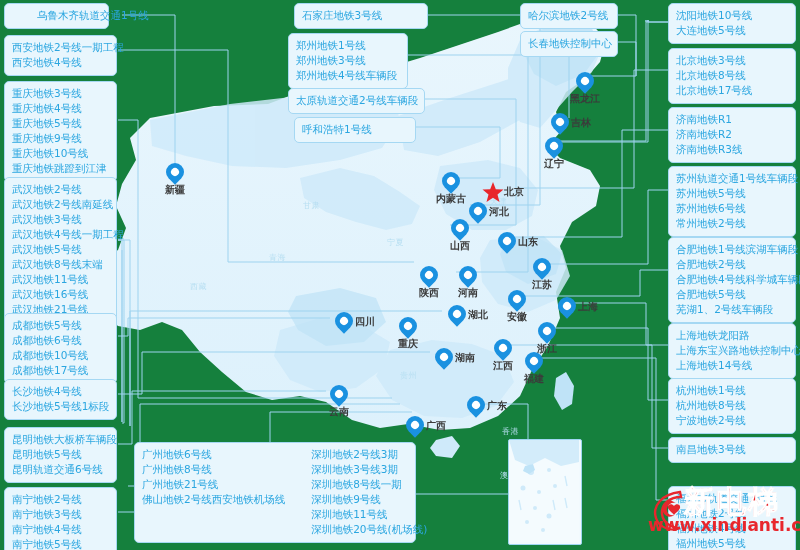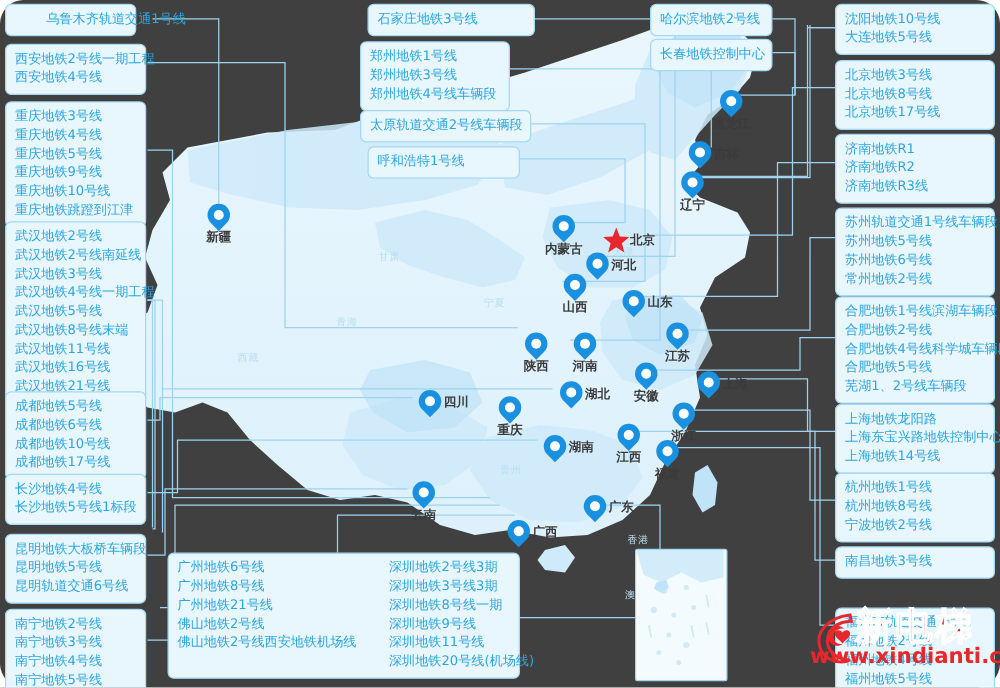--- a/index.html
+++ b/index.html
@@ -1,20 +1,20 @@
 <!DOCTYPE html>
 <html><head>
 <meta charset="utf-8">
 <style>
   html,body{margin:0;padding:0;background:#ffffff;}
   body{
     font-family:"DejaVu Sans","Liberation Sans",sans-serif;
     width:800px;height:550px;overflow:hidden;position:relative;
   }
-  #root{position:relative;width:800px;height:550px;background:#404040;overflow:hidden;border-radius:19px;}
+  #root{position:relative;width:800px;height:550px;background:#15803d;overflow:hidden;}
 
   
   .map-layer{position:absolute;left:0;top:0;width:800px;height:550px;}
   .map-layer svg{display:block;}
 
   .prov-label{
     position:absolute;font-size:8px;color:#b8dff2;white-space:nowrap;
     letter-spacing:.5px;
   }
 
@@ -419,21 +419,20 @@
       <span class="ln">福州地铁4号线</span>
       <span class="ln">福州地铁5号线</span>
     </div>
   </div>
 
   <div class="box two-col" id="gzbox" style="left: 134px; top: 442px; width: 282px;">
     <div class="col" id="gzcol1">
       <span class="ln">广州地铁6号线</span>
       <span class="ln">广州地铁8号线</span>
       <span class="ln">广州地铁21号线</span>
-      <span class="ln">佛山地铁2号线</span>
       <span class="ln">佛山地铁2号线西安地铁机场线</span>
     </div>
     <div class="col" id="gzcol2">
       <span class="ln">深圳地铁2号线3期</span>
       <span class="ln">深圳地铁3号线3期</span>
       <span class="ln">深圳地铁8号线一期</span>
       <span class="ln">深圳地铁9号线</span>
       <span class="ln">深圳地铁11号线</span>
       <span class="ln">深圳地铁20号线(机场线)</span>
     </div>

